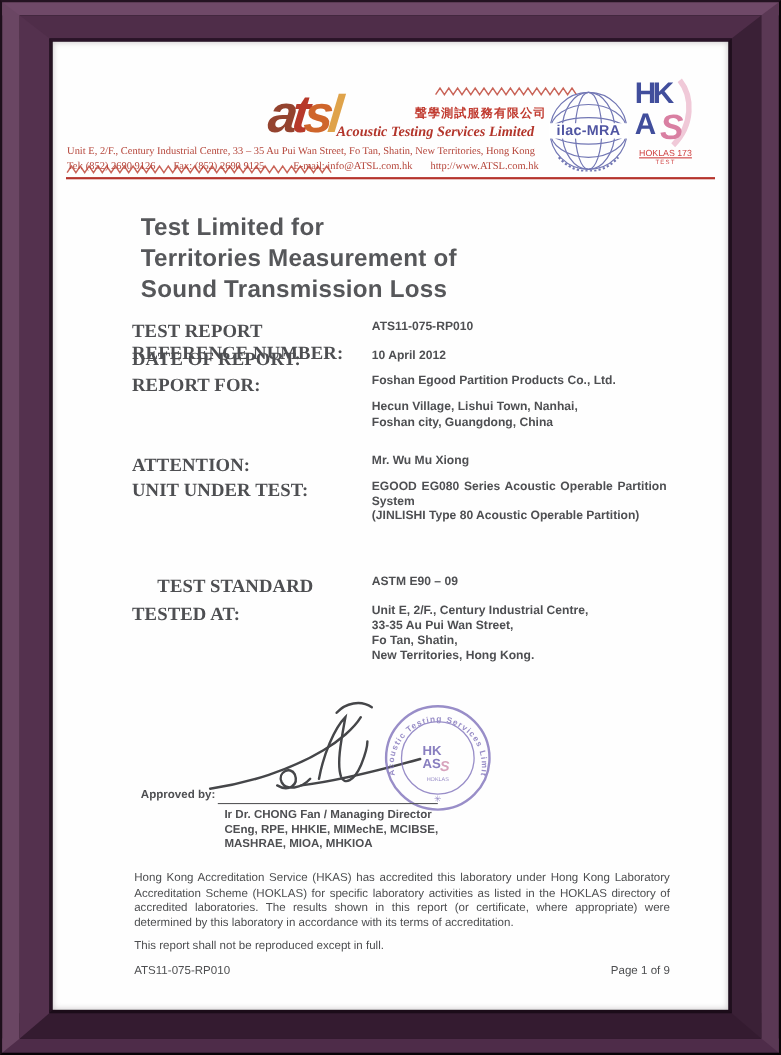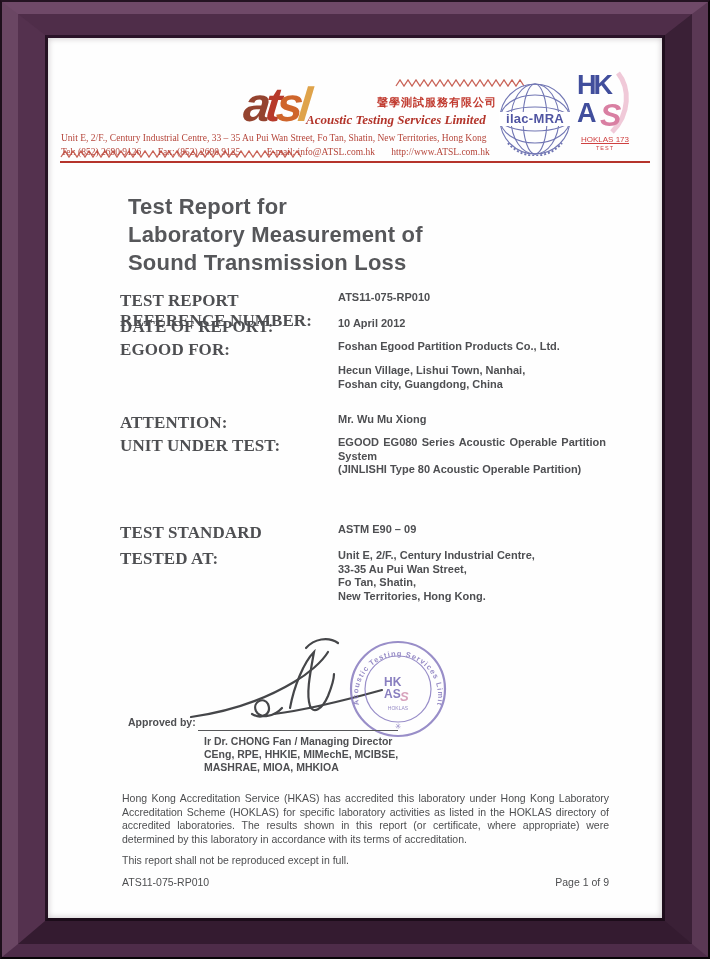--- a/index.html
+++ b/index.html
@@ -92,49 +92,49 @@
     <text x="1" y="24" font-size="27" font-weight="900" fill="#414e9c" letter-spacing="-3">HK</text>
     <text x="1" y="52" font-size="27" font-weight="900" fill="#414e9c">A</text>
     <text x="24" y="56" font-size="32" font-weight="900" font-style="italic" fill="#d97fa2">S</text>
   </svg>
   <div class="abs hoklas-red" style="left:522px;top:97px;width:70px;">
     <div style="font-size:8px;font-weight:400;text-decoration:underline;">HOKLAS 173</div>
     <div style="font-size:5.5px;letter-spacing:1px;">TEST</div>
   </div>
 
   <div class="abs title">
-    <div>Test Report for</div>
-    <div>Laboratory Measurement of</div>
+    <div>Test Limited for</div>
+    <div>Territories Measurement of</div>
     <div>Sound Transmission Loss</div>
   </div>
 
   <div class="lbl" style="top:253px;">TEST REPORT REFERENCE NUMBER:</div>
   <div class="val" style="top:253px;">ATS11-075-RP010</div>
 
   <div class="lbl" style="top:279px;">DATE OF REPORT:</div>
   <div class="val" style="top:279px;">10 April 2012</div>
 
-  <div class="lbl" style="top:302px;">EGOOD FOR:</div>
+  <div class="lbl" style="top:302px;">REPORT FOR:</div>
   <div class="val" style="top:302px;">Foshan Egood Partition Products Co., Ltd.</div>
 
   <div class="val" style="top:326px;">
     <div>Hecun Village, Lishui Town, Nanhai,</div>
     <div>Foshan city, Guangdong, China</div>
   </div>
 
   <div class="lbl" style="top:375px;">ATTENTION:</div>
   <div class="val" style="top:375px;">Mr. Wu Mu Xiong</div>
 
   <div class="lbl" style="top:398px;">UNIT UNDER TEST:</div>
   <div class="val" style="top:398px;">
     <div class="just">EGOOD EG080 Series Acoustic Operable Partition System</div>
     <div class="just">(JINLISHI Type 80 Acoustic Operable Partition)</div>
   </div>
 
-  <div class="lbl" style="top:485px;">TEST STANDARD</div>
+  <div class="lbl" style="top:485px;margin-left:23px;">TEST STANDARD</div>
   <div class="val" style="top:485px;">ASTM E90 – 09</div>
 
   <div class="lbl" style="top:511px;">TESTED AT:</div>
   <div class="val" style="top:511px;">
     <div>Unit E, 2/F., Century Industrial Centre,</div>
     <div>33-35 Au Pui Wan Street,</div>
     <div>Fo Tan, Shatin,</div>
     <div>New Territories, Hong Kong.</div>
   </div>
 

